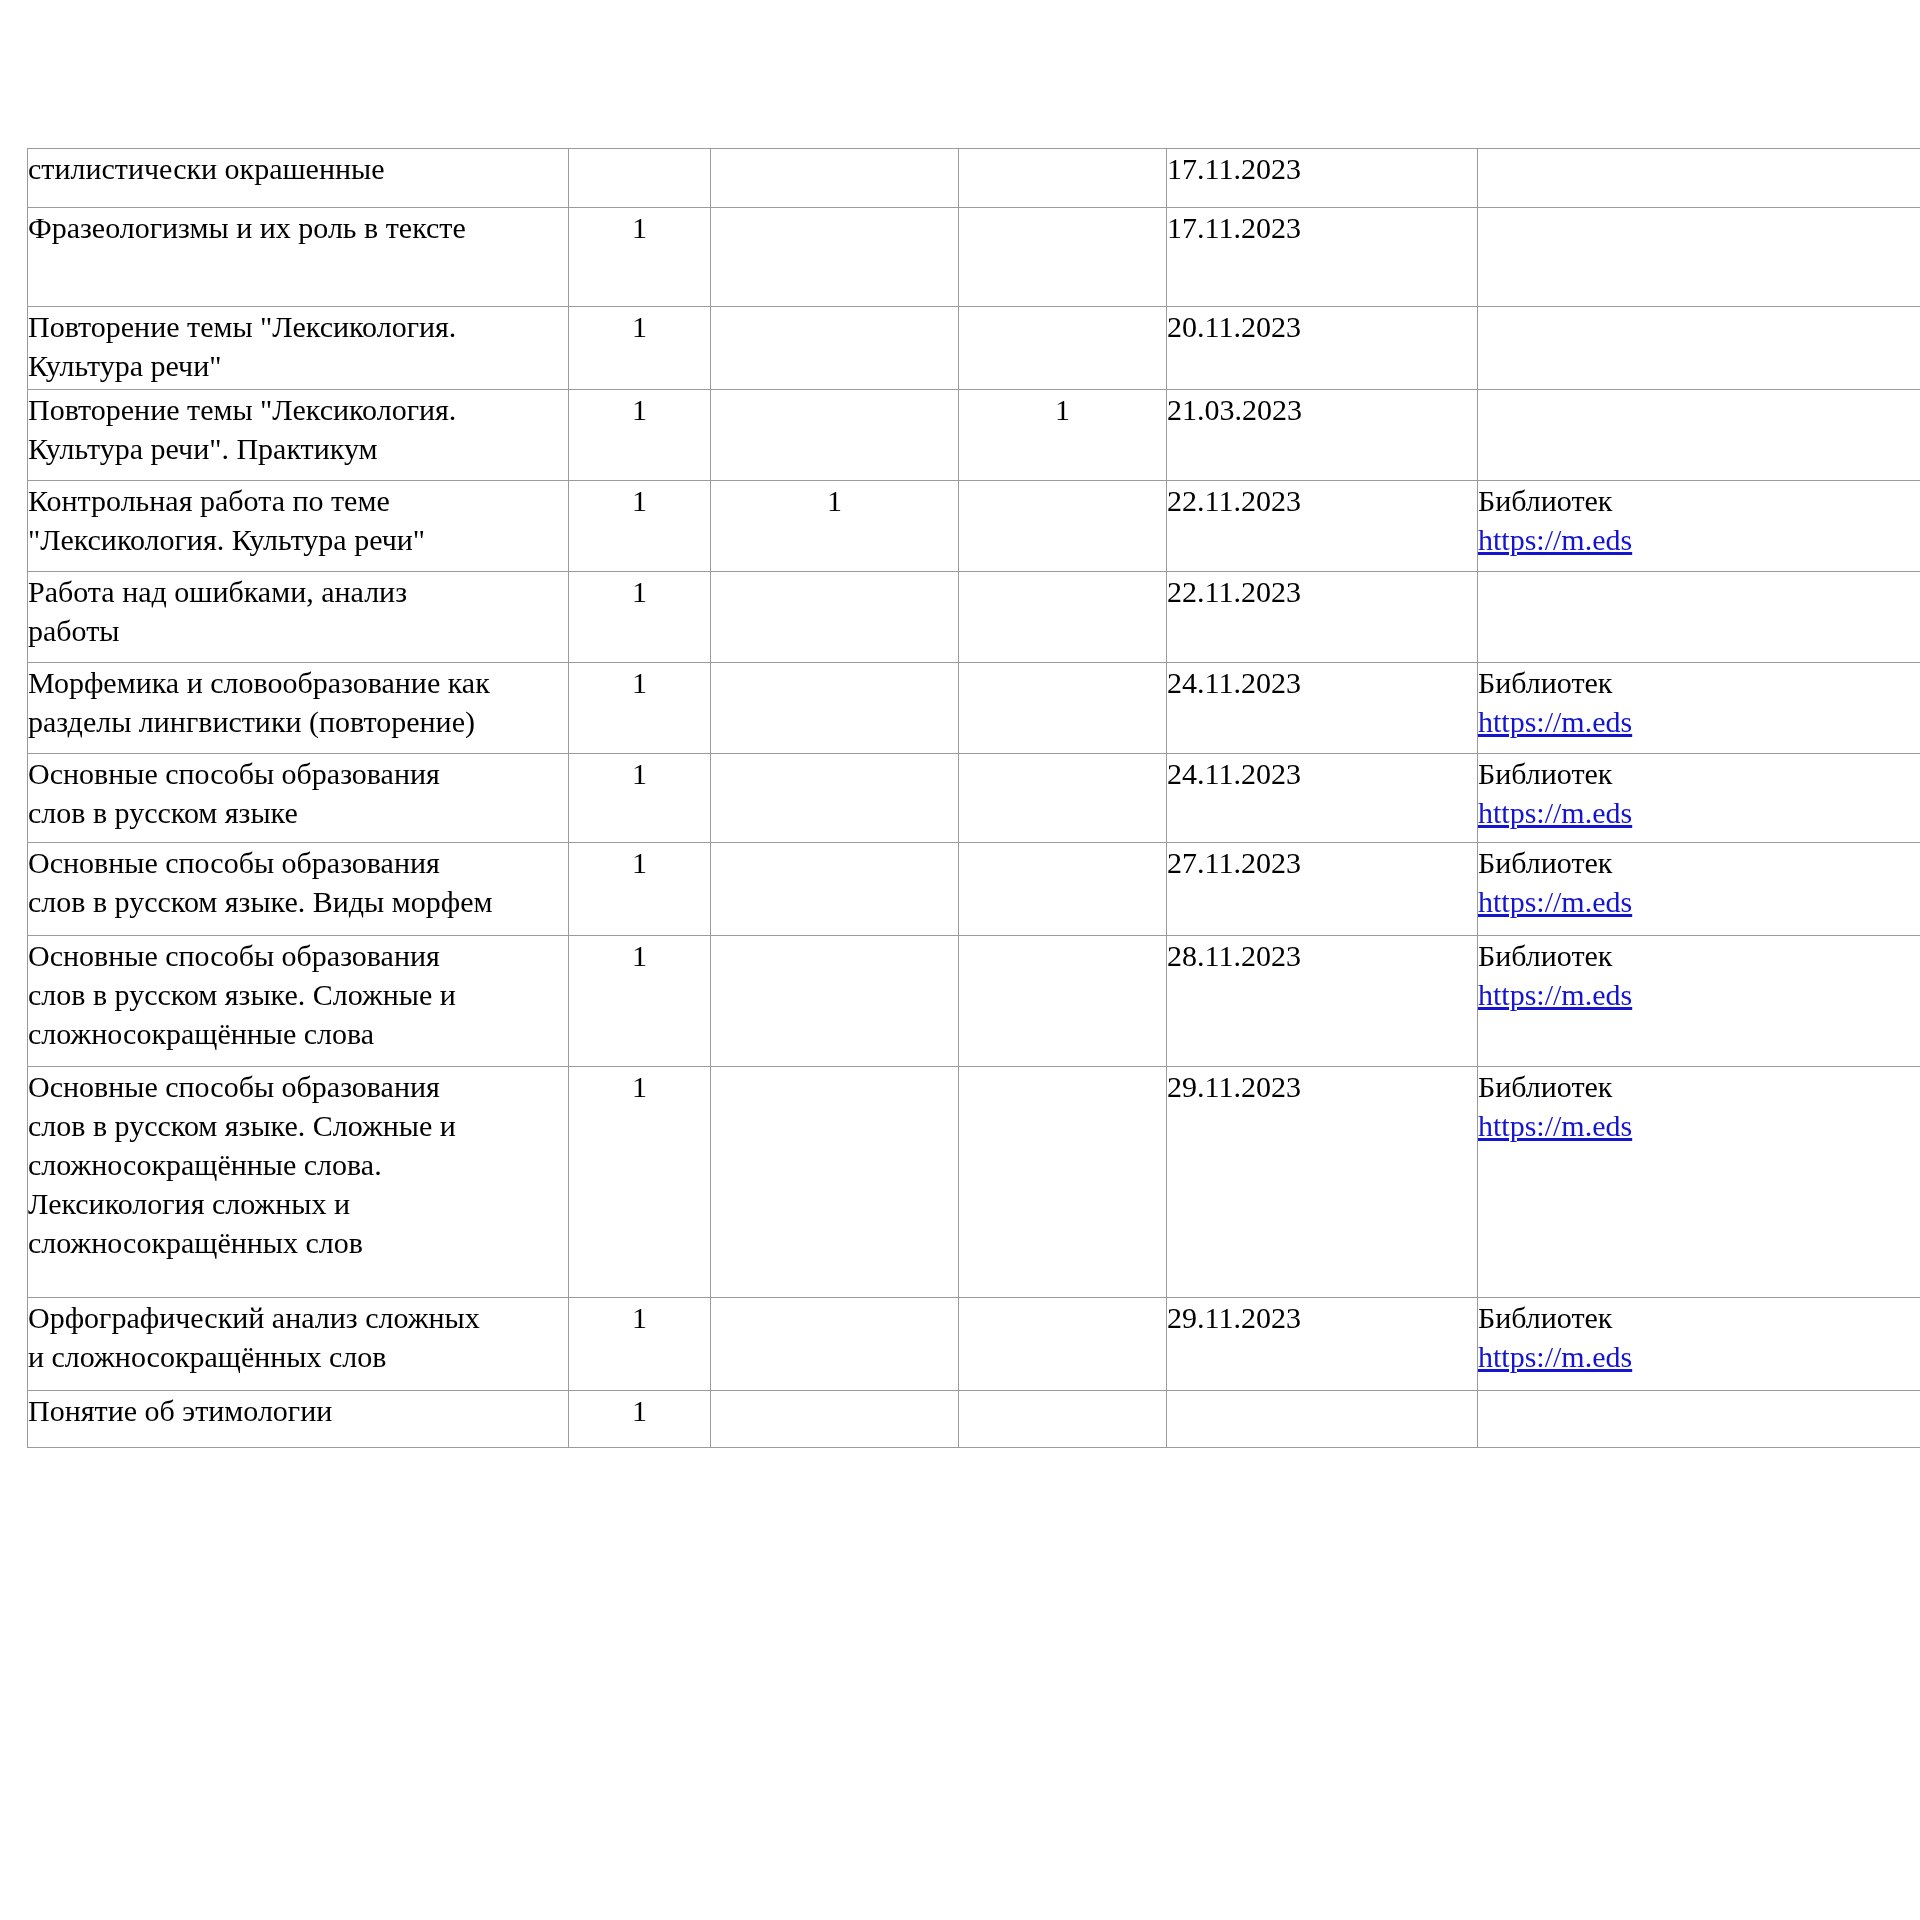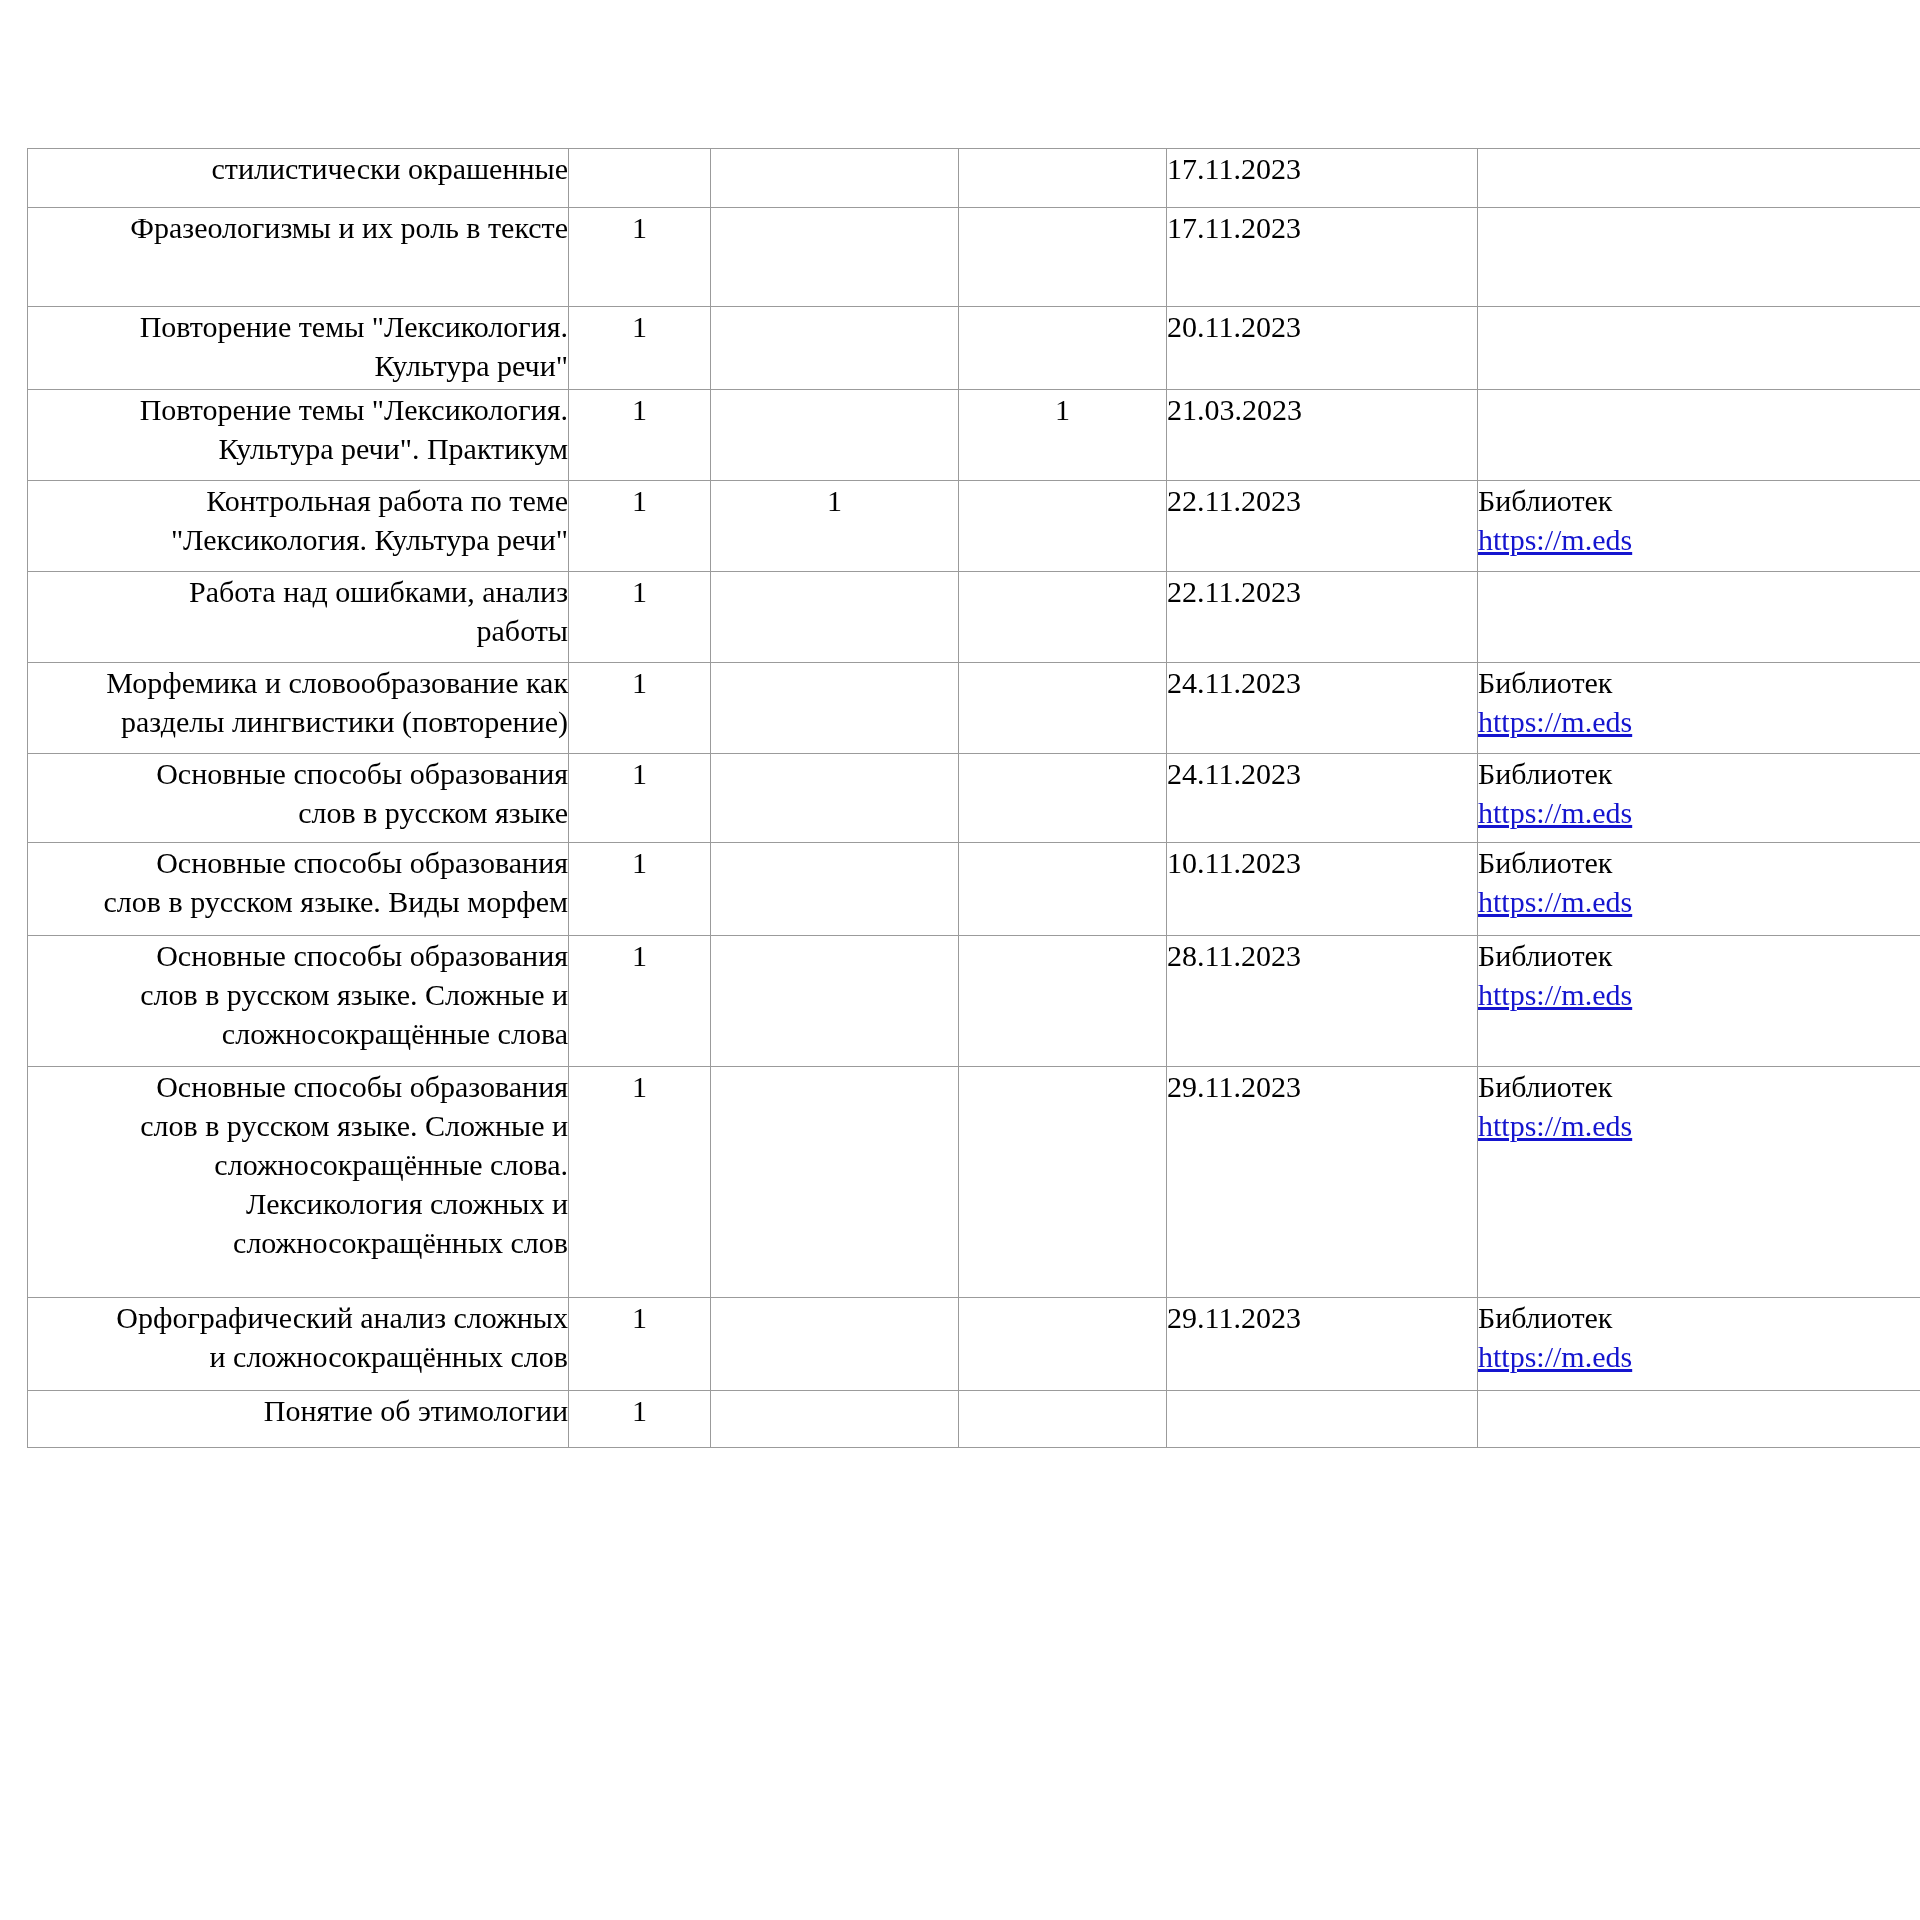--- a/index.html
+++ b/index.html
@@ -87,21 +87,21 @@
   tr.r-h5  td { height: 90px; margin-top: 32px;  }
   tr.r-h6  td { height: 90px;  }
   tr.r-h7  td { height: 90px;  }
   tr.r-h8  td { height: 88px;  }
   tr.r-h9  td { height: 92px;  }
   tr.r-h10 td { height: 130px; }
   tr.r-h11 td { height: 230px; }
   tr.r-h12 td { height: 92px;  }
   tr.r-h13 td { height: 56px;  }
 
-  .topic-line { display: block; text-align: right; }
+  .topic-line { display: block; }
 </style>
 </head>
 <body>
 
 <div class="page">
   <div class="table-wrap">
     <table class="ktp">
       <colgroup>
         <col class="c-topic">
         <col class="c-hours">
@@ -261,21 +261,21 @@
             </td>
             <td class="cell-num">
               <span class="num">1</span>
             </td>
             <td class="cell-num">
               <span class="num"></span>
             </td>
             <td class="cell-num">
               <span class="num"></span>
             </td>
-            <td class="cell-date"><span>10.11.2023</span></td>
+            <td class="cell-date"><span>27.11.2023</span></td>
             <td class="cell-res">
               <span class="res-title">Библиотек</span>
               <a class="res-link" href="#">https://m.eds</a>
             </td>
           </tr>
           <tr class="r-h10">
             <td class="cell-topic">
               <span class="topic-line">Основные способы образования</span>
               <span class="topic-line">слов в русском языке. Сложные и</span>
               <span class="topic-line">сложносокращённые слова</span>

